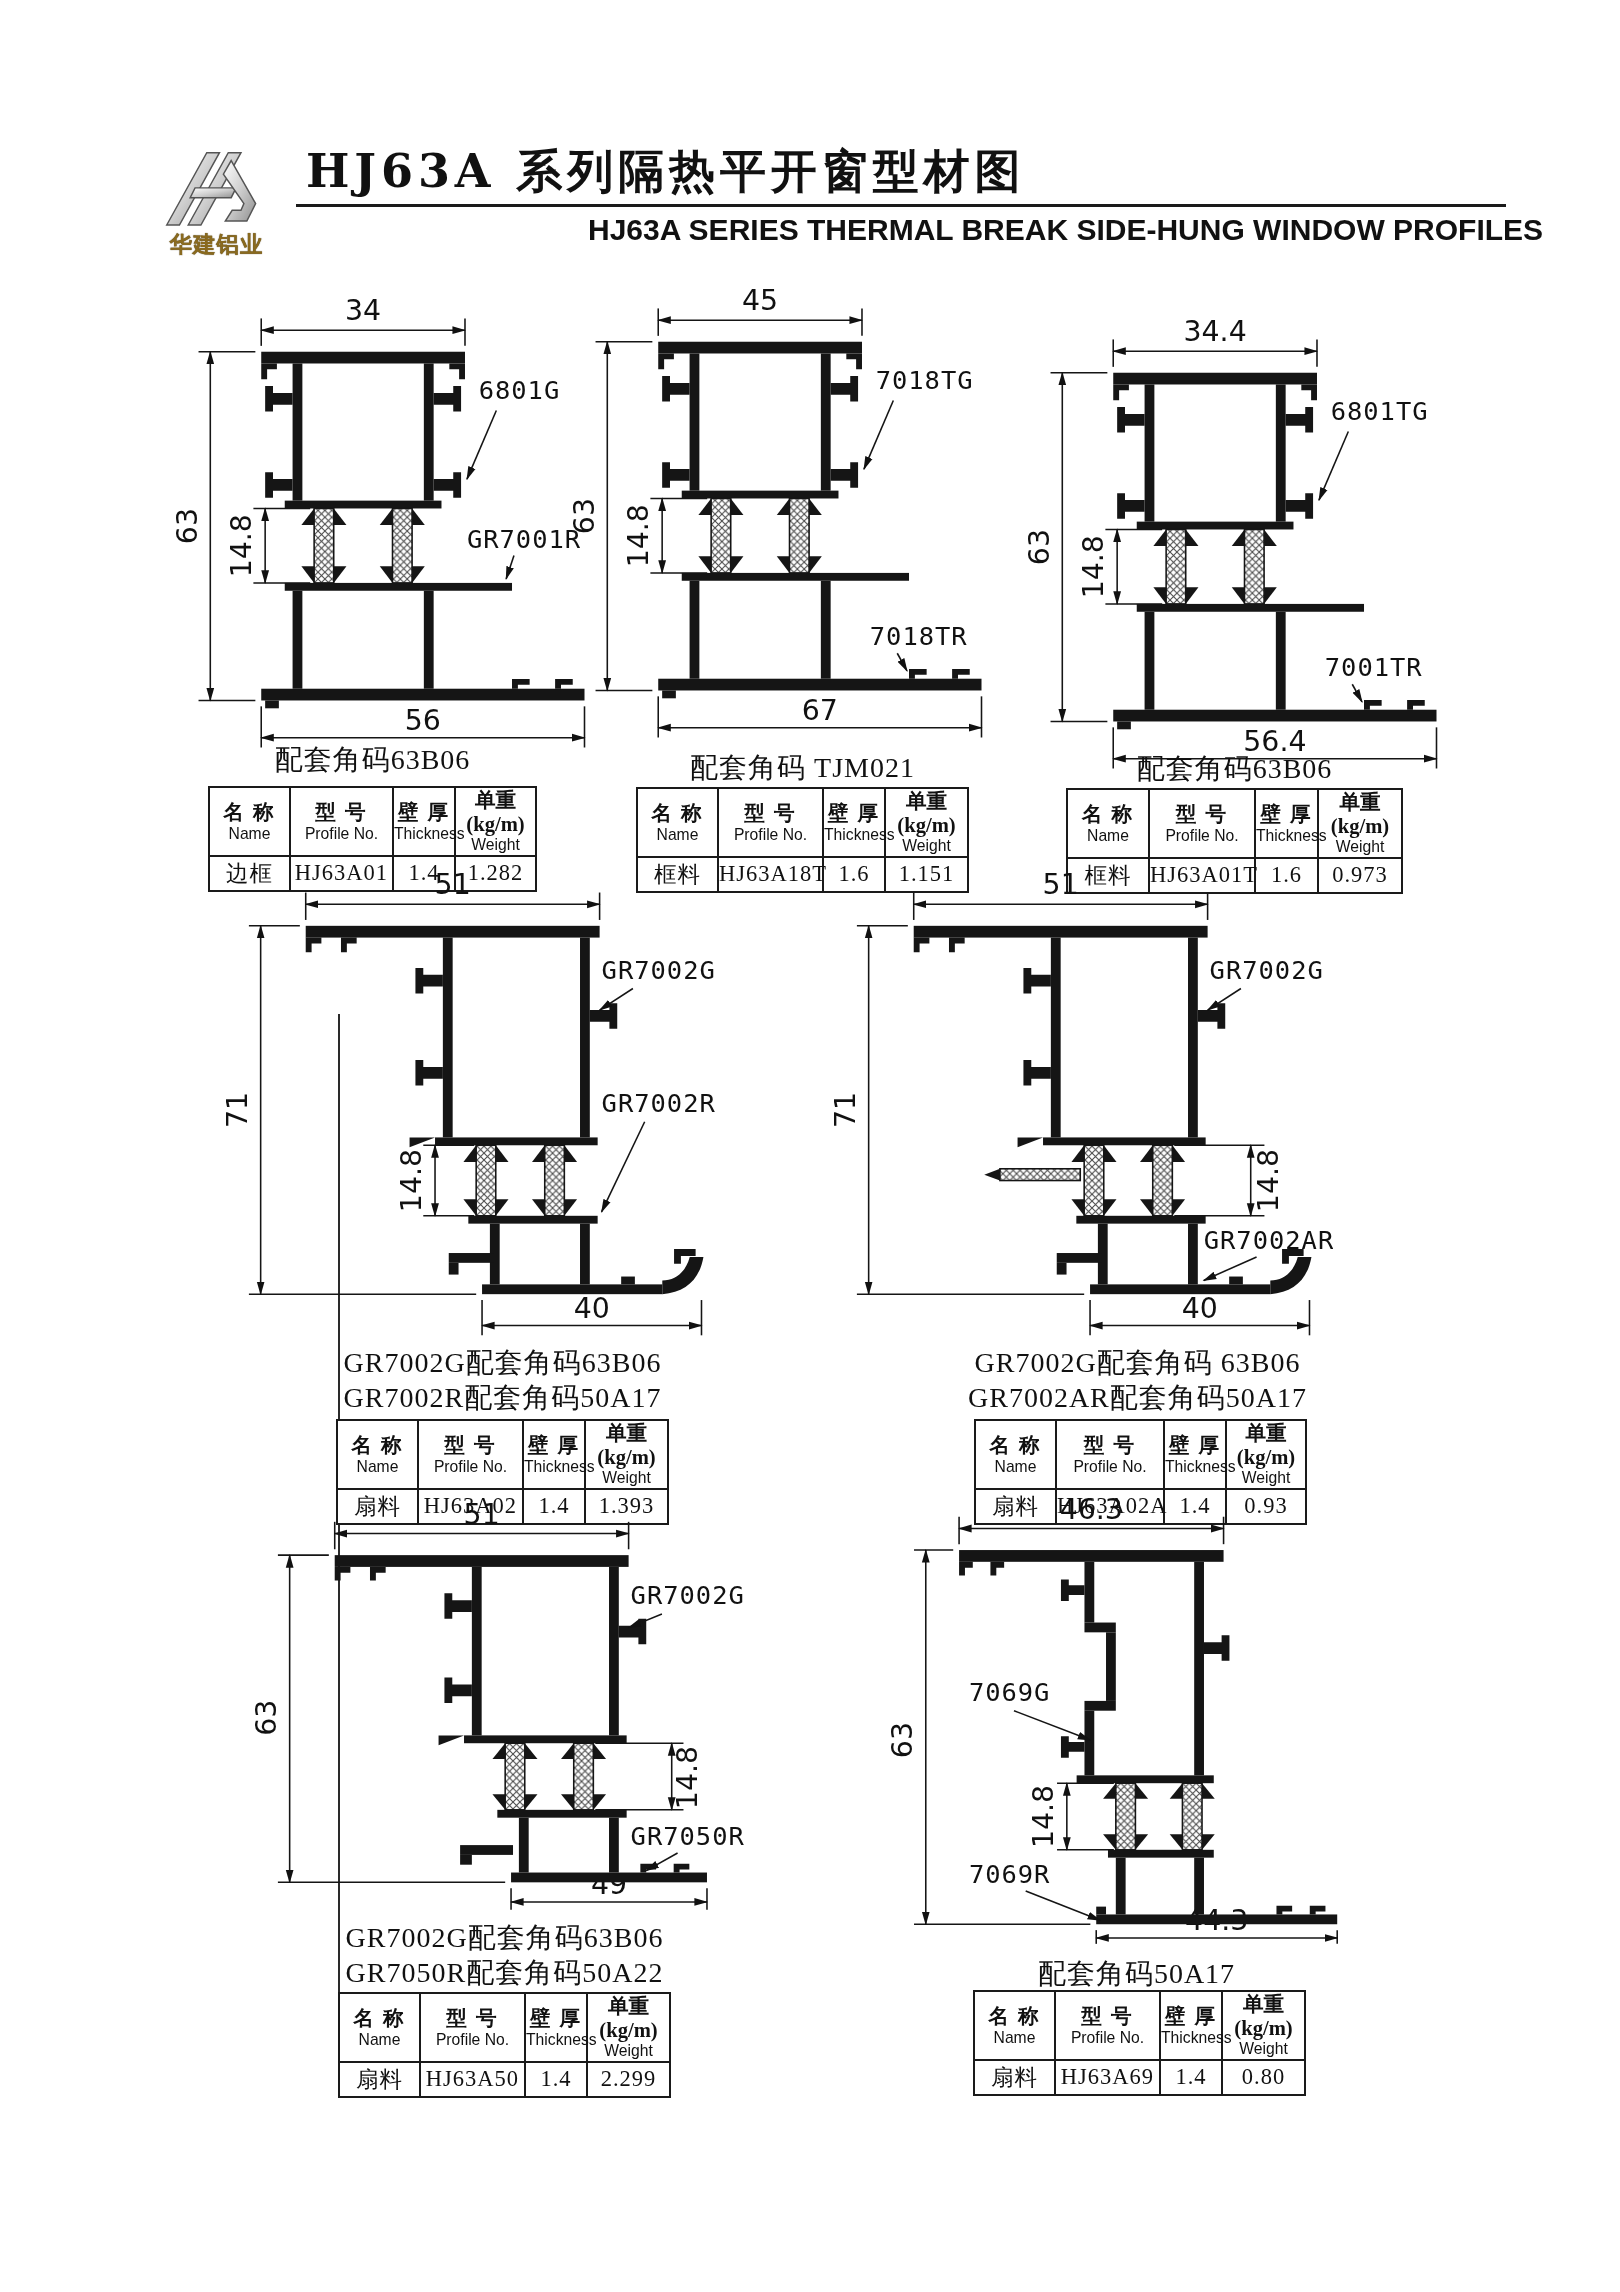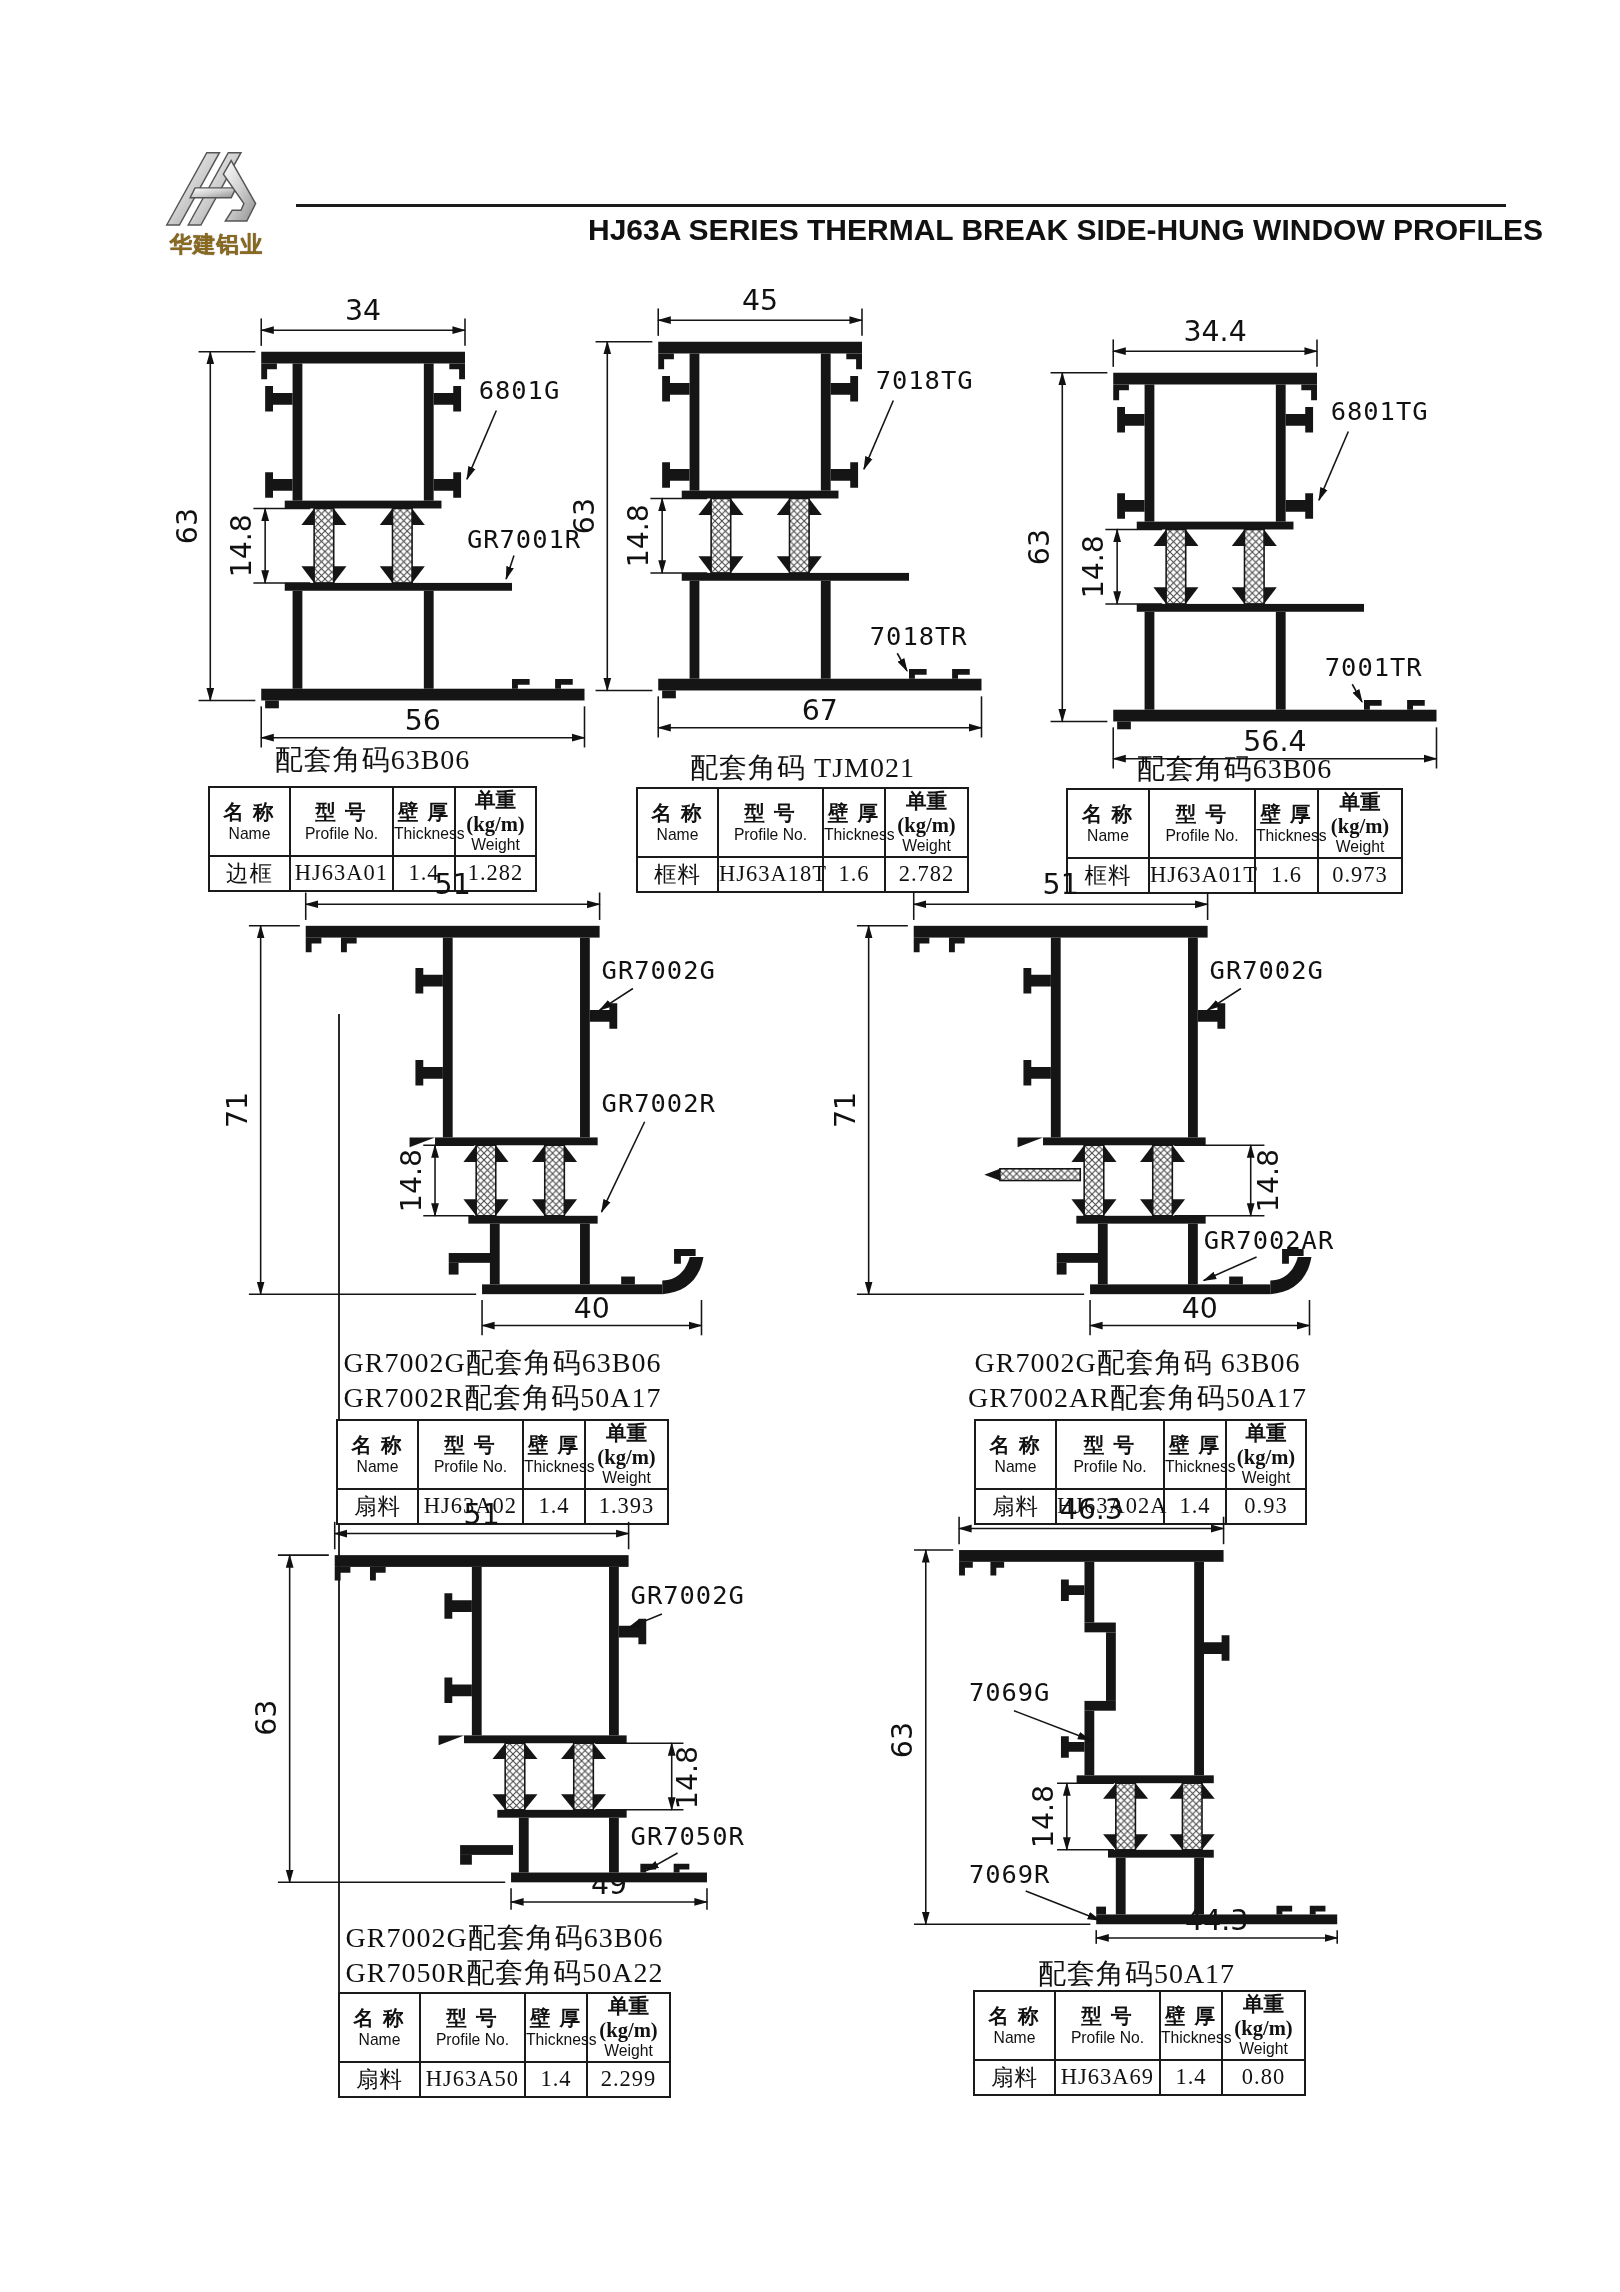--- a/index.html
+++ b/index.html
@@ -64,20 +64,21 @@
 
   <svg class="logo-svg" width="127" height="88" viewBox="0 0 130 90">
     <g stroke="#555" stroke-width="1.5" fill="url(#metal)">
       <path d="M12,88 L53,14 L66,14 L25,88 Z"></path>
       <path d="M34,88 L75,14 L88,14 L47,88 Z"></path>
       <path d="M36,60 L78,60 L83,50 L41,50 Z"></path>
       <path d="M78,22 L103,66 L94,84 L72,84 L79,73 L88,73 L91,66 L70,36 Z"></path>
     </g>
   </svg>
   <div class="logo-name">华建铝业</div>
+  <div class="title-cn">HJ63A 系列隔热平开窗型材图</div>
   <div class="divider"></div>
   <div class="title-en">HJ63A  SERIES  THERMAL BREAK SIDE-HUNG WINDOW PROFILES</div>
 
   <div class="vline"></div>
 
   <div class="sec" style="left:167px;top:291px">
     <svg class="draw" width="451" height="480" viewBox="0 0 460 490">
       <g>
         <line class="tl" x1="96" y1="56" x2="96" y2="28"></line>
           <line class="tl" x1="304" y1="56" x2="304" y2="28"></line>
@@ -251,21 +252,21 @@
             </th>
         <th>
               <span class="cn cnw">单重(kg/m)</span>
               <span class="en">Weight</span>
             </th>
       </tr>
       <tr>
         <td>框料</td>
         <td>HJ63A18T</td>
         <td>1.6</td>
-        <td>2.782</td>
+        <td>1.151</td>
       </tr>
     </tbody>
       </table>
   </div>
 
   <div class="sec" style="left:1019px;top:312px">
     <svg class="draw" width="451" height="480" viewBox="0 0 460 490">
       <g>
         <line class="tl" x1="96" y1="56" x2="96" y2="28"></line>
           <line class="tl" x1="304" y1="56" x2="304" y2="28"></line>

